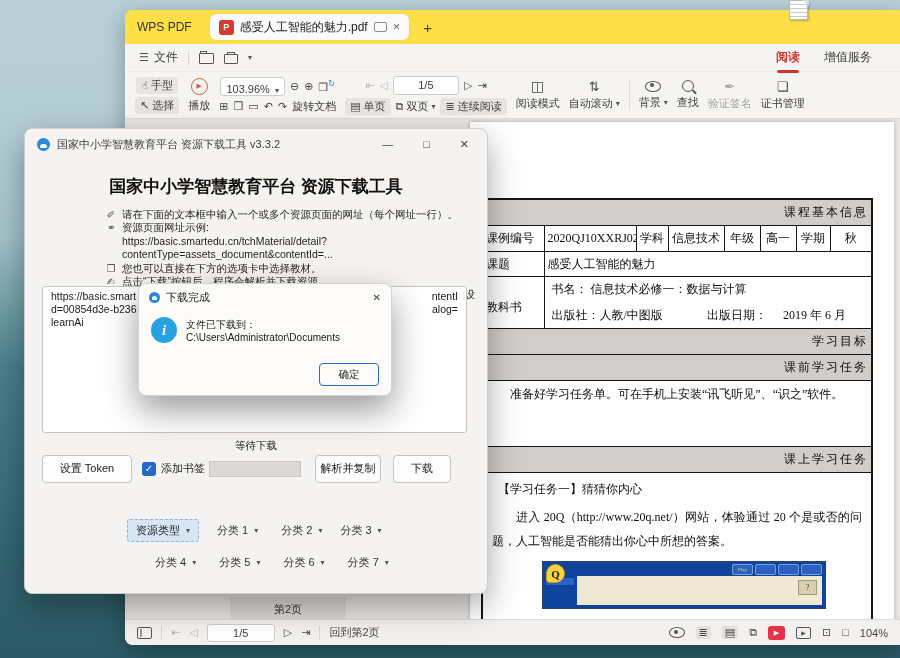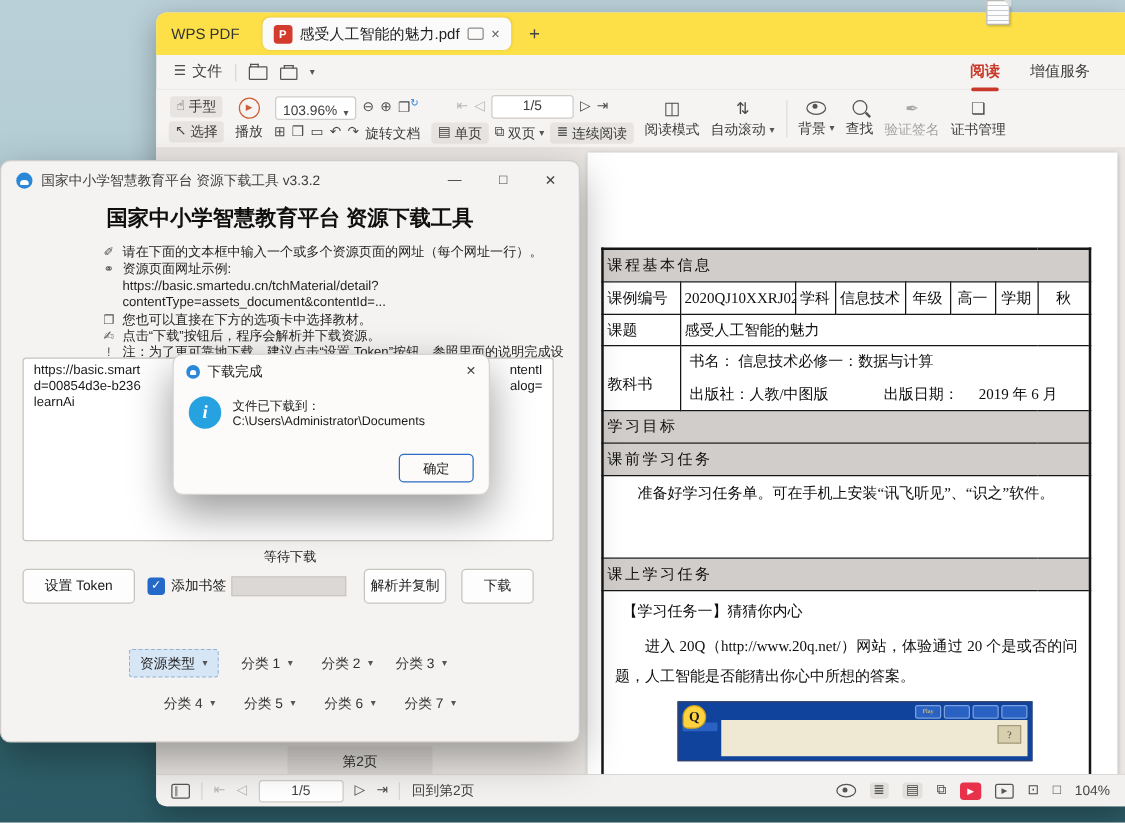--- a/index.html
+++ b/index.html
@@ -62,21 +62,21 @@
   .sb-pagebox{background:#fff;border:1px solid #cfccc9;border-radius:3px;width:66px;height:16px;display:flex;align-items:center;justify-content:center}
   .sb-right{margin-left:auto;display:flex;align-items:center;gap:11px}
   .sb-chip{background:#e2dfdc;border-radius:3px;padding:1px 3px}
   .i-redplay{width:17px;height:14px;background:#e8324c;border-radius:3px;color:#fff;font-size:7px;display:flex;align-items:center;justify-content:center}
   .i-rectplay{width:13px;height:10px;border:1px solid #555;border-radius:2px;font-size:6px;color:#555;display:flex;align-items:center;justify-content:center}
 
   
   .ptable{position:absolute;left:11px;top:76px;width:390px;border-collapse:collapse;border:2px solid #161616;
     font-family:"Liberation Serif","DejaVu Serif",serif;font-size:12px;color:#0e0e0e;table-layout:fixed}
   .ptable td{border:1px solid #161616;padding:0 3px;overflow:hidden}
-  .hdr{background:#d0cdca;text-align:left;height:25px;letter-spacing:2px}
+  .hdr{background:#d0cdca;text-align:right;height:25px;letter-spacing:2px}
   .ccell{text-align:center}
   .lcell{padding-left:6px}
   .bookline1{margin:4px 0 9px 4px}
   .bookline2{display:flex;margin:0 22px 4px 4px;justify-content:space-between}
   .bl2r{display:flex;gap:16px}
   .para{padding:3px 6px;line-height:26px;text-indent:2em;text-align:justify}
   .vtop{vertical-align:top}
   .t1{margin:8px 4px 0 12px}
   .t2{margin:7px 6px 0;line-height:24px;text-indent:2em;text-align:justify}
   
@@ -86,28 +86,28 @@
   .shot-navs{position:absolute;right:3px;top:2px;display:flex;gap:2px}
   .nav-chip{height:9px;min-width:15px;border-radius:2px;padding:0 2px;font-size:5px;color:#ffd23f;background:#2a62c4;
     border:1px solid #7aa0e0;display:flex;align-items:center;justify-content:center}
   .shot-side{position:absolute;left:3px;top:16px;bottom:3px;width:28px;display:flex;flex-direction:column;gap:3px}
   .side-item{height:7px;background:#2a62c4;border-radius:1px}
   .shot-body{position:absolute;left:34px;right:3px;top:14px;bottom:3px;background:#efe8d2;padding:2px 22px 2px 4px}
   .q-box{position:absolute;right:5px;top:4px;width:17px;height:13px;background:#d8cfae;border:1px solid #a59a7d;
     display:flex;align-items:center;justify-content:center;font-size:8px;color:#333}
 
   
-  .tool{position:absolute;left:0;top:128px;width:462px;height:464px;background:#f5f3f1;border:1px solid #cfccc9;
+  .tool{position:absolute;left:24px;top:128px;width:462px;height:464px;background:#f5f3f1;border:1px solid #cfccc9;
     border-radius:8px;box-shadow:0 12px 32px rgba(0,0,0,.35);z-index:10;font-size:11px;color:#222}
   .t-titlebar{height:30px;display:flex;align-items:center;gap:7px;padding:0 12px}
   .app-dot{width:13px;height:13px;border-radius:50%;background:#2b87d8;position:relative;flex:none}
   .app-dot::after{content:"";position:absolute;left:3px;right:3px;bottom:3px;height:4px;background:#fff;border-radius:3px 3px 1px 1px}
   .t-title{color:#3c3c3c}
   .t-controls{margin-left:auto;display:flex;gap:30px;color:#444;padding-right:6px}
-  .t-heading{text-align:center;font-size:17px;font-weight:bold;color:#0f0f0f;margin-top:4px}
+  .t-heading{text-align:center;font-size:17px;font-weight:bold;color:#0f0f0f;margin-top:16px}
   .t-inst{margin:10px 0 0 80px;line-height:13.4px}
   .inst-line{display:flex;gap:5px}
   .inst-icon{width:12px;text-align:center;color:#555;font-size:10px;flex:none}
   .inst-text{font-size:10.5px;color:#1f1f1f}
   .t-textarea{position:absolute;left:17px;top:157px;width:407px;height:139px;background:#fff;border:1px solid #c6c3c0;
     border-radius:3px;padding:3px 8px;font-size:10.5px;line-height:13.2px;color:#1a1a1a}
   .ta-line{display:flex;justify-content:space-between}
   .t-status{position:absolute;top:310px;left:0;right:0;text-align:center;font-size:10.5px}
   .t-controls-row{position:absolute;top:326px;left:17px;right:16px;height:27px;display:flex;align-items:center}
   .btn{background:#fdfdfd;border:1px solid #c6c3c0;border-radius:4px;height:26px;display:flex;align-items:center;justify-content:center;color:#1a1a1a}

